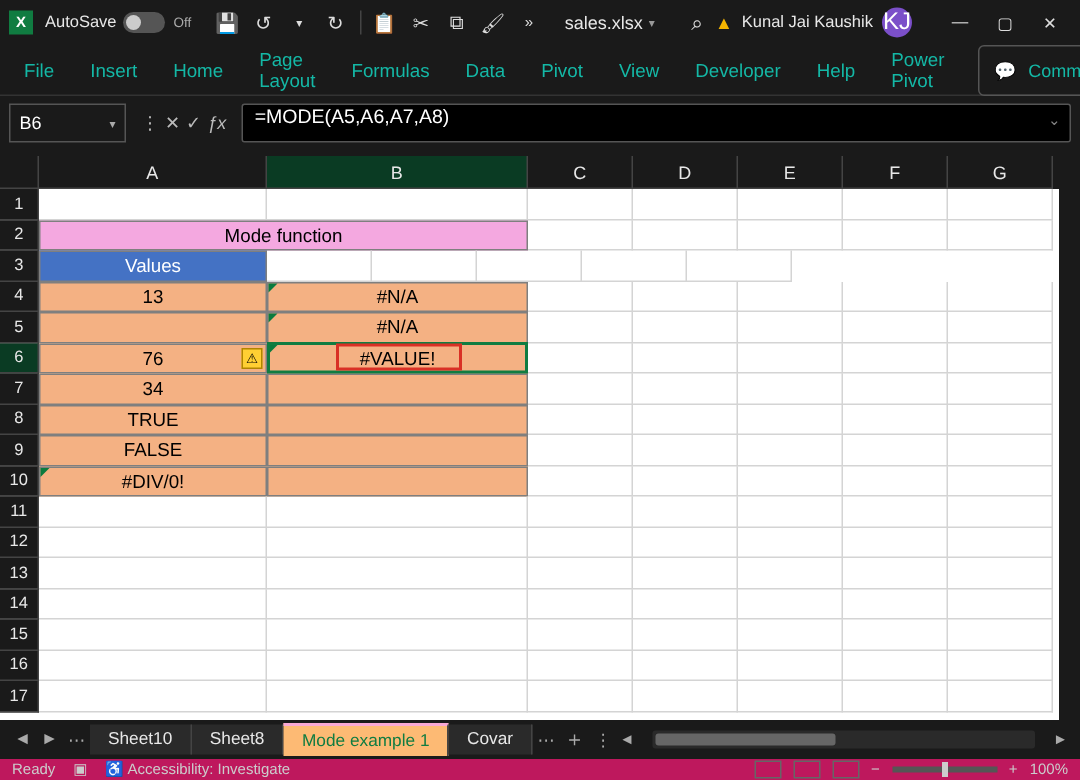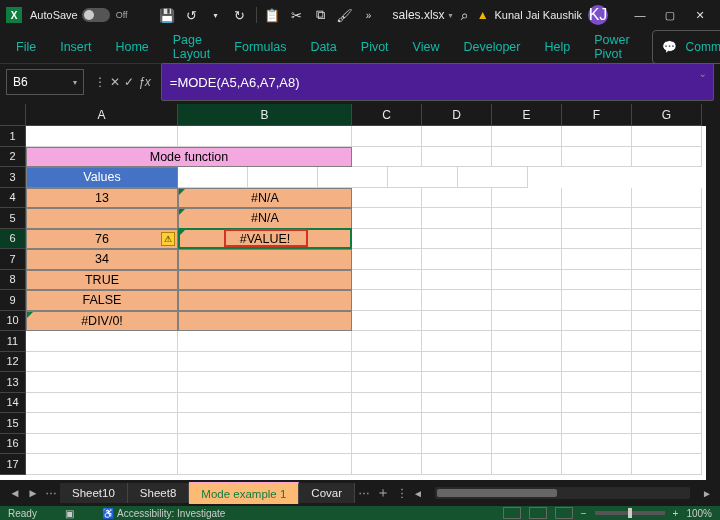--- a/index.html
+++ b/index.html
@@ -1,20 +1,20 @@
 <!DOCTYPE html>
 <html><head>
 <meta charset="utf-8">
 <style>
   * { box-sizing: border-box; margin: 0; padding: 0; font-family: "Segoe UI", Arial, sans-serif; }
   body { width: 720px; height: 520px; background: #1a1a1a; overflow: hidden; position: relative; }
   
   .titlebar { height: 30px; background: #1a1a1a; display: flex; align-items: center; padding: 0 6px; color: #e8e8e8; font-size: 11px; }
   .excel-logo { width: 16px; height: 16px; background: #107c41; margin-right: 8px; display:flex; align-items:center; justify-content:center; color:#fff; font-weight:bold; font-size:10px;}
-  .autosave { display: flex; align-items: center; gap: 4px; margin-right: 28px;}
+  .autosave { display: flex; align-items: center; gap: 4px; margin-right: 12px;}
   .toggle { width: 28px; height: 14px; background: #555; border-radius: 7px; position: relative; }
   .toggle::after { content:""; position:absolute; width:10px; height:10px; background:#ccc; border-radius:50%; top:2px; left:2px;}
   .toggle-label { font-size:9px; color:#aaa; margin-left:2px;}
   .tb-icon { width:20px; height:20px; display:flex; align-items:center; justify-content:center; color:#ddd; margin:0 2px; font-size:13px;}
   .tb-sep { width:1px; height:16px; background:#444; margin: 0 4px;}
   .filename { margin: 0 auto 0 12px; display:flex; align-items:center; gap:4px; font-size:12px;}
   .filename .dd { font-size:8px; color:#999;}
   .tb-right { margin-left:auto; display:flex; align-items:center; gap:8px;}
   .search-top { color:#ddd; font-size:14px;}
   .user-badge { display:flex; align-items:center; gap:6px; font-size:11px;}
@@ -27,21 +27,21 @@
   .ribbon-tabs span { padding: 6px 2px; cursor:default;}
   .comments-btn { margin-left:auto; display:flex; align-items:center; gap:4px; border:1px solid #555; border-radius:4px; padding:3px 8px; font-size:12px;}
 
   .formula-row { height: 40px; background:#1a1a1a; display:flex; align-items:center; padding: 4px 6px 8px 6px; gap:6px;}
   .namebox { width:78px; height:26px; background:#1a1a1a; border:1px solid #555; color:#fff; font-size:12px; display:flex; align-items:center; padding:0 6px; justify-content:space-between;}
   .namebox .dd2 { font-size:8px; color:#aaa;}
   .fx-icons { display:flex; align-items:center; gap:4px; color:#bbb; font-size:12px; padding:0 4px;}
   .fx-icons .cancel { color:#bbb;}
   .fx-icons .check { color:#bbb;}
   .fx-icons .fx { font-style:italic;}
-  .formula-input { flex:1; height:38px; background:#4c1d95; border:1px solid #555; border-radius:2px; color:#fff; font-size:13px; padding:0 8px; display:flex; align-items:center; position:relative;}
+  .formula-input { flex:1; height:26px; background:#000000; border:1px solid #555; border-radius:2px; color:#fff; font-size:13px; padding:0 8px; display:flex; position:relative;}
   .formula-expand { position:absolute; right:6px; top:4px; color:#888; font-size:10px;}
 
   .grid-area { position:absolute; top:104px; left:0; right:0; bottom:40px; background:#fff; display:flex; flex-direction:column;}
   .col-headers { height:22px; display:flex; background:#1a1a1a; color:#e8e8e8; font-size:12px;}
   .corner { width:26px; background:#1a1a1a; border-right:1px solid #444; border-bottom:1px solid #444;}
   .col-h { border-right:1px solid #444; border-bottom:1px solid #444; display:flex; align-items:center; justify-content:center; background:#1a1a1a;}
   .col-h.active { background:#0a3b23;}
   .wA { width:152px;} .wB { width:174px;} .wG { width:70px;}
   .wC,.wD,.wE,.wF { width:70px;}
 
@@ -64,21 +64,21 @@
 
   .sheet-tabs { position:absolute; bottom:14px; left:0; right:0; height:26px; background:#1a1a1a; display:flex; align-items:center; color:#e8e8e8; font-size:11.5px; padding:0 6px;}
   .nav-arrow { width:18px; text-align:center; color:#aaa;}
   .tab { padding: 4px 12px; border-right:1px solid #444; background:#2a2a2a;}
   .tab.active { background:#fdba74; color:#107c41; border-top:2px solid #f9a8d4;}
   .tab-plus { width:20px; text-align:center; font-size:14px; color:#aaa;}
   .hscroll { flex:1; margin:0 10px; height:12px; background:#2a2a2a; border-radius:2px; position:relative;}
   .hscroll-thumb { position:absolute; left:2px; top:2px; height:8px; width:120px; background:#666; border-radius:2px;}
   .hscroll-btn { width:14px; color:#aaa; font-size:10px; text-align:center;}
 
-  .statusbar { position:absolute; bottom:0; left:0; right:0; height:14px; background:#14532d; color:#ccc; font-size:10px; display:flex; align-items:center; padding:0 8px; gap:28px;}
+  .statusbar { position:absolute; bottom:0; left:0; right:0; height:14px; background:#be185d; color:#ccc; font-size:10px; display:flex; align-items:center; padding:0 8px; gap:12px;}
   .status-right { margin-left:auto; display:flex; align-items:center; gap:8px;}
   .view-btn { width:18px; height:12px; border:1px solid #666; display:inline-block;}
   .zoom-slider { width:70px; height:4px; background:#555; position:relative;}
   .zoom-slider::after { content:""; position:absolute; left:33px; top:-3px; width:4px; height:10px; background:#ccc;}
 </style>
 </head>
 <body>
 
 <div class="titlebar">
   <div class="excel-logo">X</div>

